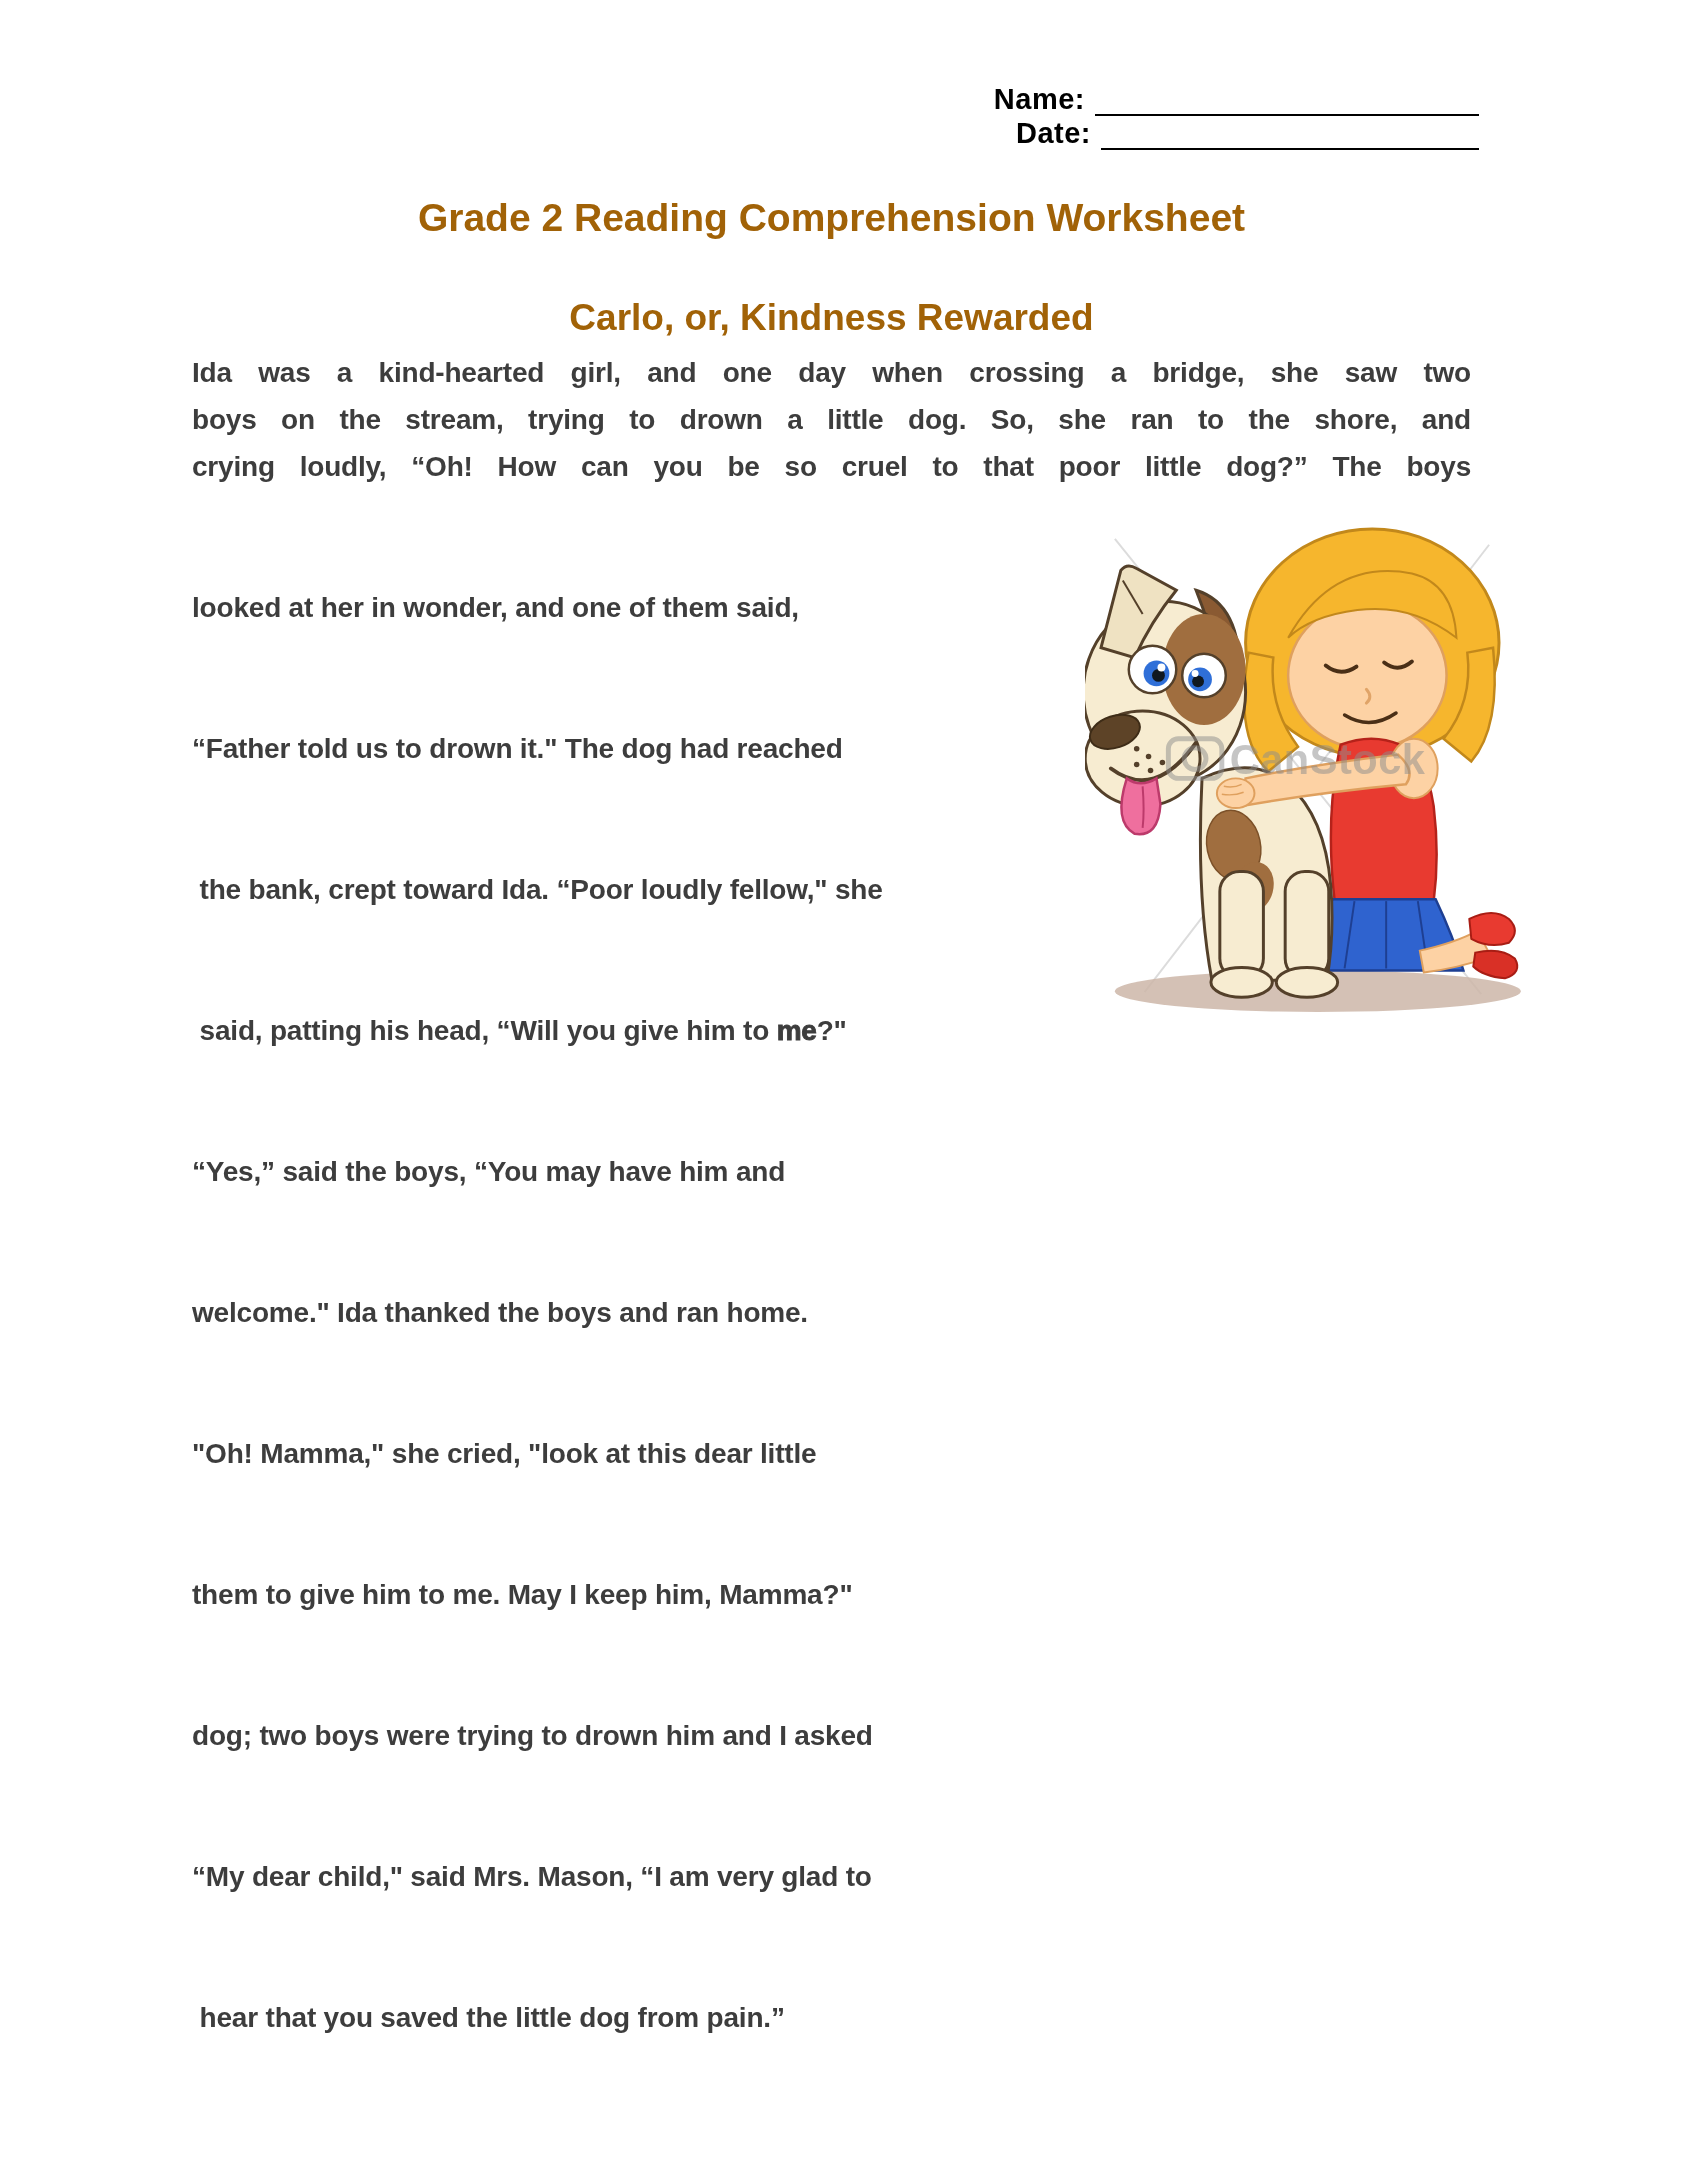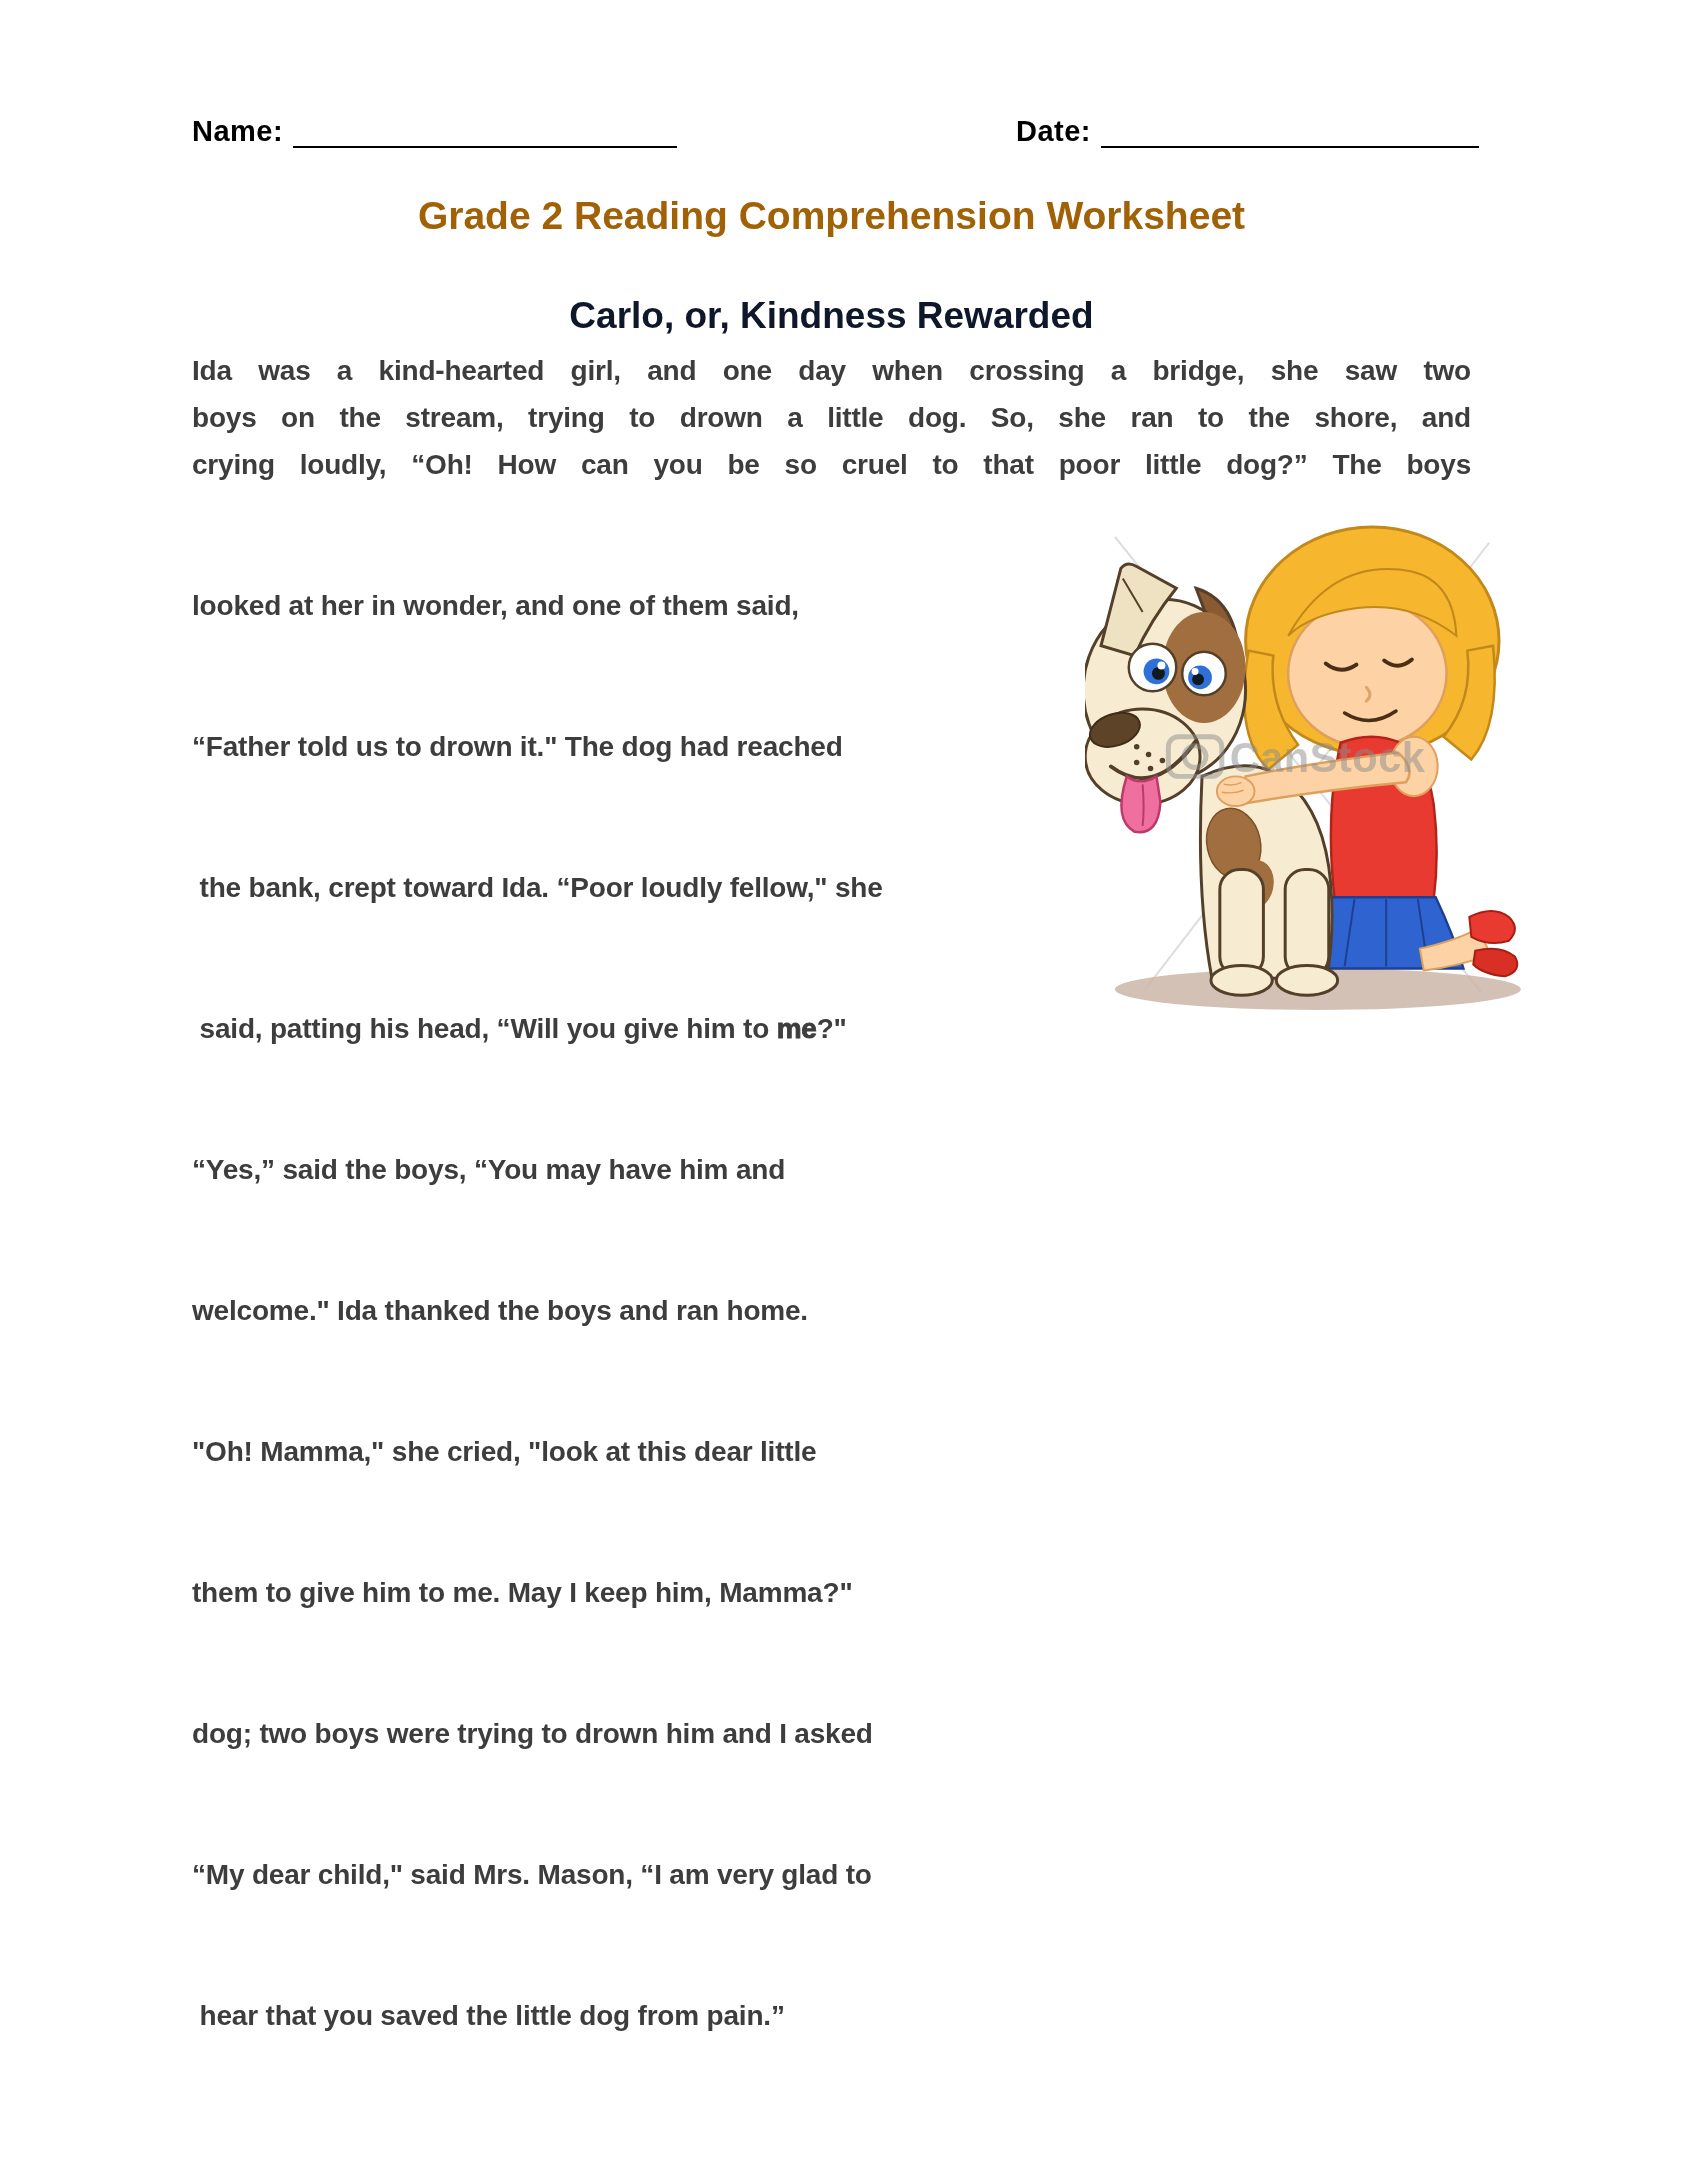--- a/index.html
+++ b/index.html
@@ -2,30 +2,30 @@
 <html><head>
 <meta charset="utf-8">
 <style>
   * { margin: 0; padding: 0; box-sizing: border-box; }
   html, body { background: #ffffff; }
   body { font-family: "Liberation Sans", sans-serif; width: 1683px; height: 2178px; position: relative; }
   .page { width: 1683px; height: 2178px; background: #ffffff; overflow: hidden; position: relative; }
   .content { width: 1279px; margin-left: 192px; }
 
   
-  .header-row { padding-top: 114px; display: flex; justify-content: space-between; align-items: flex-end; width: 1287px; }
+  .header-row { padding-top: 82px; display: flex; justify-content: space-between; align-items: flex-end; width: 1287px; flex-direction: column; }
   .fill-group { display: flex; align-items: flex-end; }
   .fill-label { font-weight: bold; font-size: 29px; color: #000; letter-spacing: 0.5px; }
   .fill-line { display: inline-block; border-bottom: 2px solid #000; height: 34px; margin-left: 10px; }
   .name-line { width: 384px; }
   .date-line { width: 378px; }
 
   
   .title { margin-top: 46px; text-align: center; font-size: 39px; font-weight: bold; color: #a16207; }
-  .subtitle { margin-top: 57px; text-align: center; font-size: 37px; font-weight: bold; color: #0f172a; }
+  .subtitle { margin-top: 57px; text-align: center; font-size: 37px; font-weight: bold; color: #a16207; }
 
   .teal-heading { font-weight: bold; font-size: 33px; color: #337f9d; }
   .teal-1 { margin-top: 24px; }
 
   
   .story { position: relative; margin-top: 10px; color: #3d3d3d; font-weight: bold; font-size: 28px; line-height: 47px; letter-spacing: -0.2px; }
   .s-line.full { text-align: justify; text-align-last: justify; }
   .story-narrow { margin-right: 376px; white-space: pre; }
   .xb { -webkit-text-stroke: 0.9px #3d3d3d; }
 

